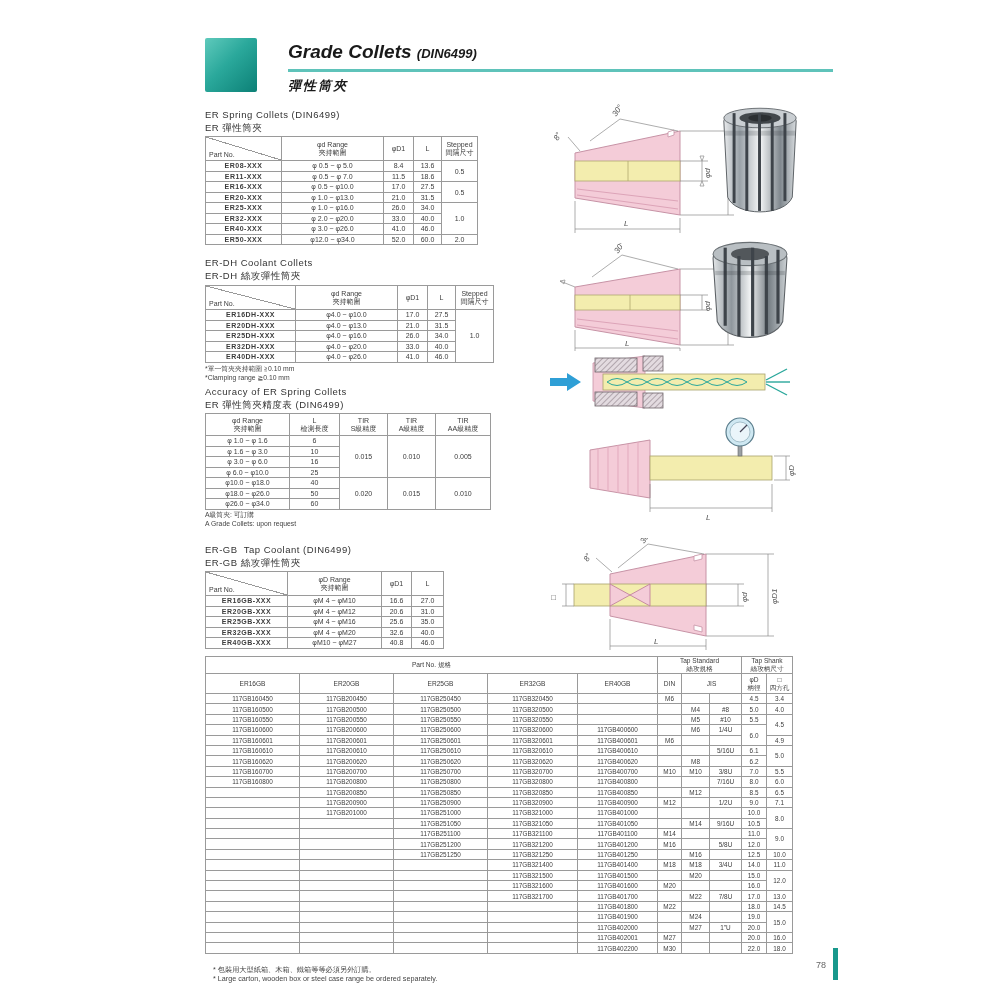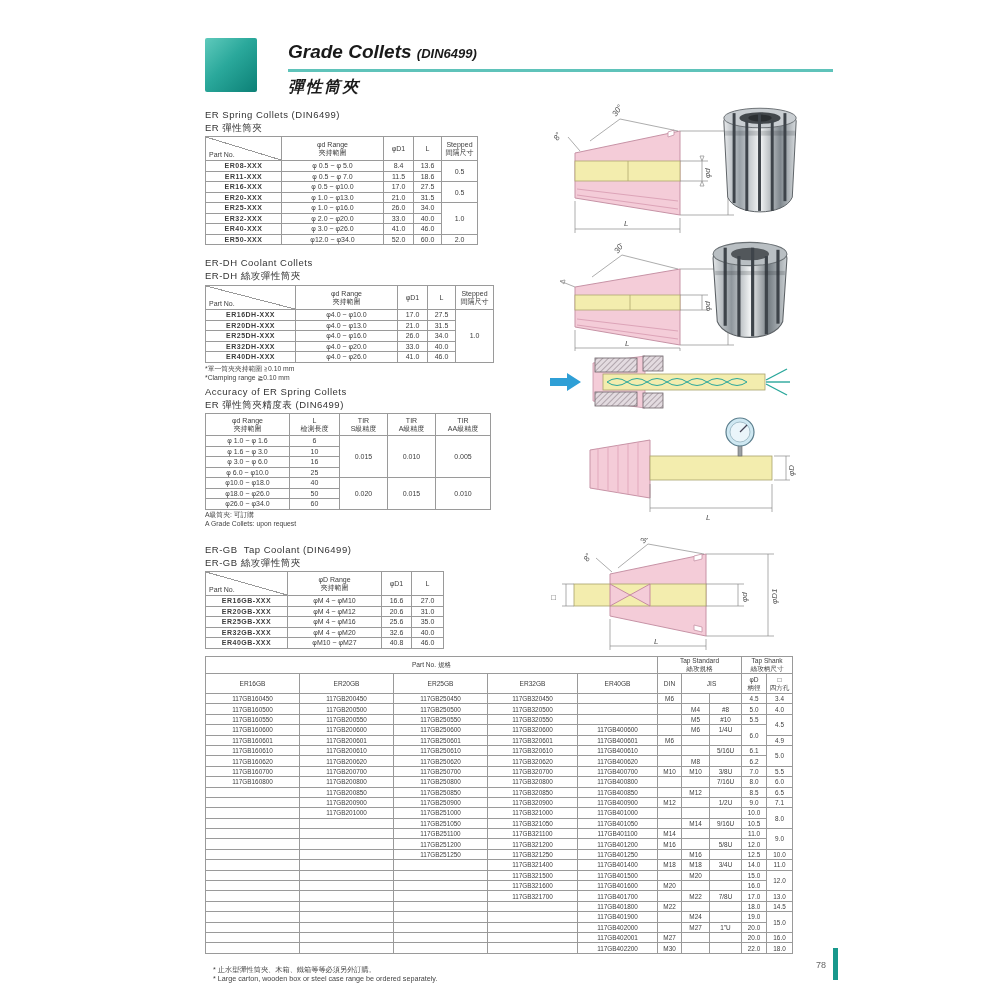--- a/index.html
+++ b/index.html
@@ -4,21 +4,21 @@
 <style>
   *{box-sizing:border-box;margin:0;padding:0}
   body{background:#fff;font-family:"Liberation Sans",sans-serif;color:#3c3c3c}
   #canvas{position:relative;width:1000px;height:1000px;background:#fff;overflow:hidden}
   .abs{position:absolute}
 
   
   .logo{width:52px;height:54px;border-radius:2px;background:linear-gradient(135deg,#5fcabc 0%,#2aa89b 45%,#0c8076 100%)}
   .title-en{font-size:19px;font-weight:bold;font-style:italic;color:#1a1a1a;white-space:nowrap}
   .title-note{font-size:13px}
-  .title-zh{font-size:16px;font-weight:bold;font-style:italic;color:#1a1a1a;letter-spacing:2px}
+  .title-zh{font-size:13px;font-weight:bold;font-style:italic;color:#1a1a1a;letter-spacing:2px}
   .rule{height:3px;background:#5fc3ba}
   .brand{font-size:37px;color:#8a9095;letter-spacing:0.5px}
 
   
   .sec-title{font-size:9.5px;letter-spacing:0.5px;color:#333;line-height:13px;white-space:pre}
   .note{font-size:6.8px;color:#444;line-height:9px;white-space:pre}
 
   
   table{border-collapse:collapse;table-layout:fixed;background:#fff}
   table{border:1.2px solid #777}
@@ -627,21 +627,21 @@
           <td>M30</td>
           <td></td>
           <td></td>
           <td>22.0</td>
           <td>18.0</td>
         </tr>
       </tbody>
   </table>
 
   <div class="abs note" style="left:205px;top:956px;font-size:7.2px">
-    <span>* 止水型彈性筒夾、木箱、鐵箱等等必須另外訂購。</span>&nbsp;&nbsp;&nbsp;&nbsp;&nbsp;&nbsp;
+    <span>* 包裝用大型紙箱、木箱、鐵箱等等必須另外訂購。</span>&nbsp;&nbsp;&nbsp;&nbsp;&nbsp;&nbsp;
     <span>* Large carton, wooden box or steel case range be ordered separately.</span>
   </div>
 
   <div class="abs pagenum" style="left:816px;top:960px">78</div>
   <div class="abs pagebar" style="left:833px;top:948px"></div>
 
   <svg class="abs" style="left:550px;top:103px" width="200" height="137" viewBox="0 0 200 137">
     <polygon points="25,50 130,28 130,112 25,95" fill="#f4ccd8" stroke="#c793a6" stroke-width="1"></polygon>
     <line x1="27" y1="86" x2="128" y2="98" stroke="#dda4b8" stroke-width="1"></line>
     <line x1="27" y1="92" x2="128" y2="106" stroke="#dda4b8" stroke-width="1"></line>

